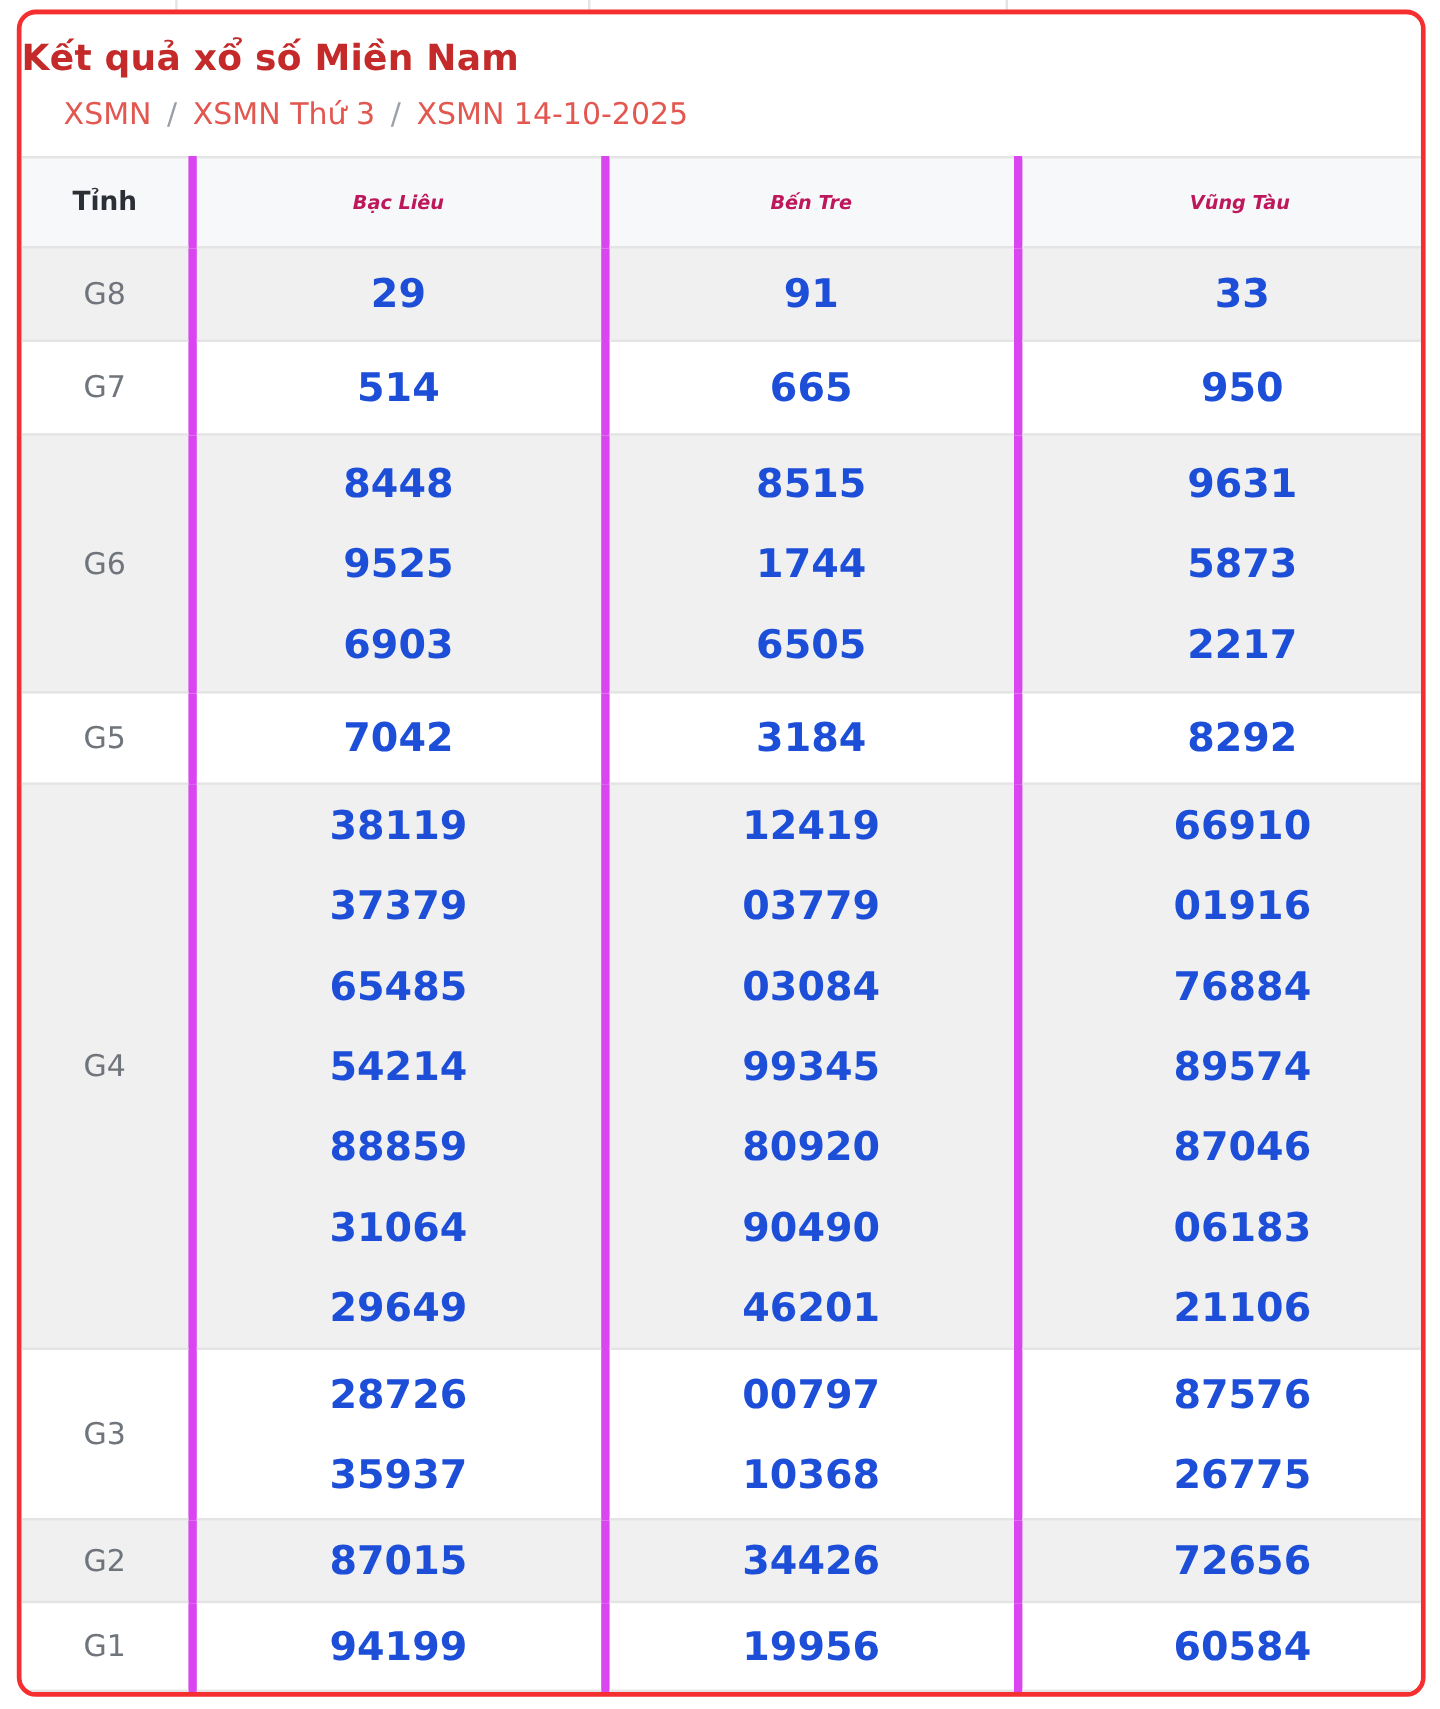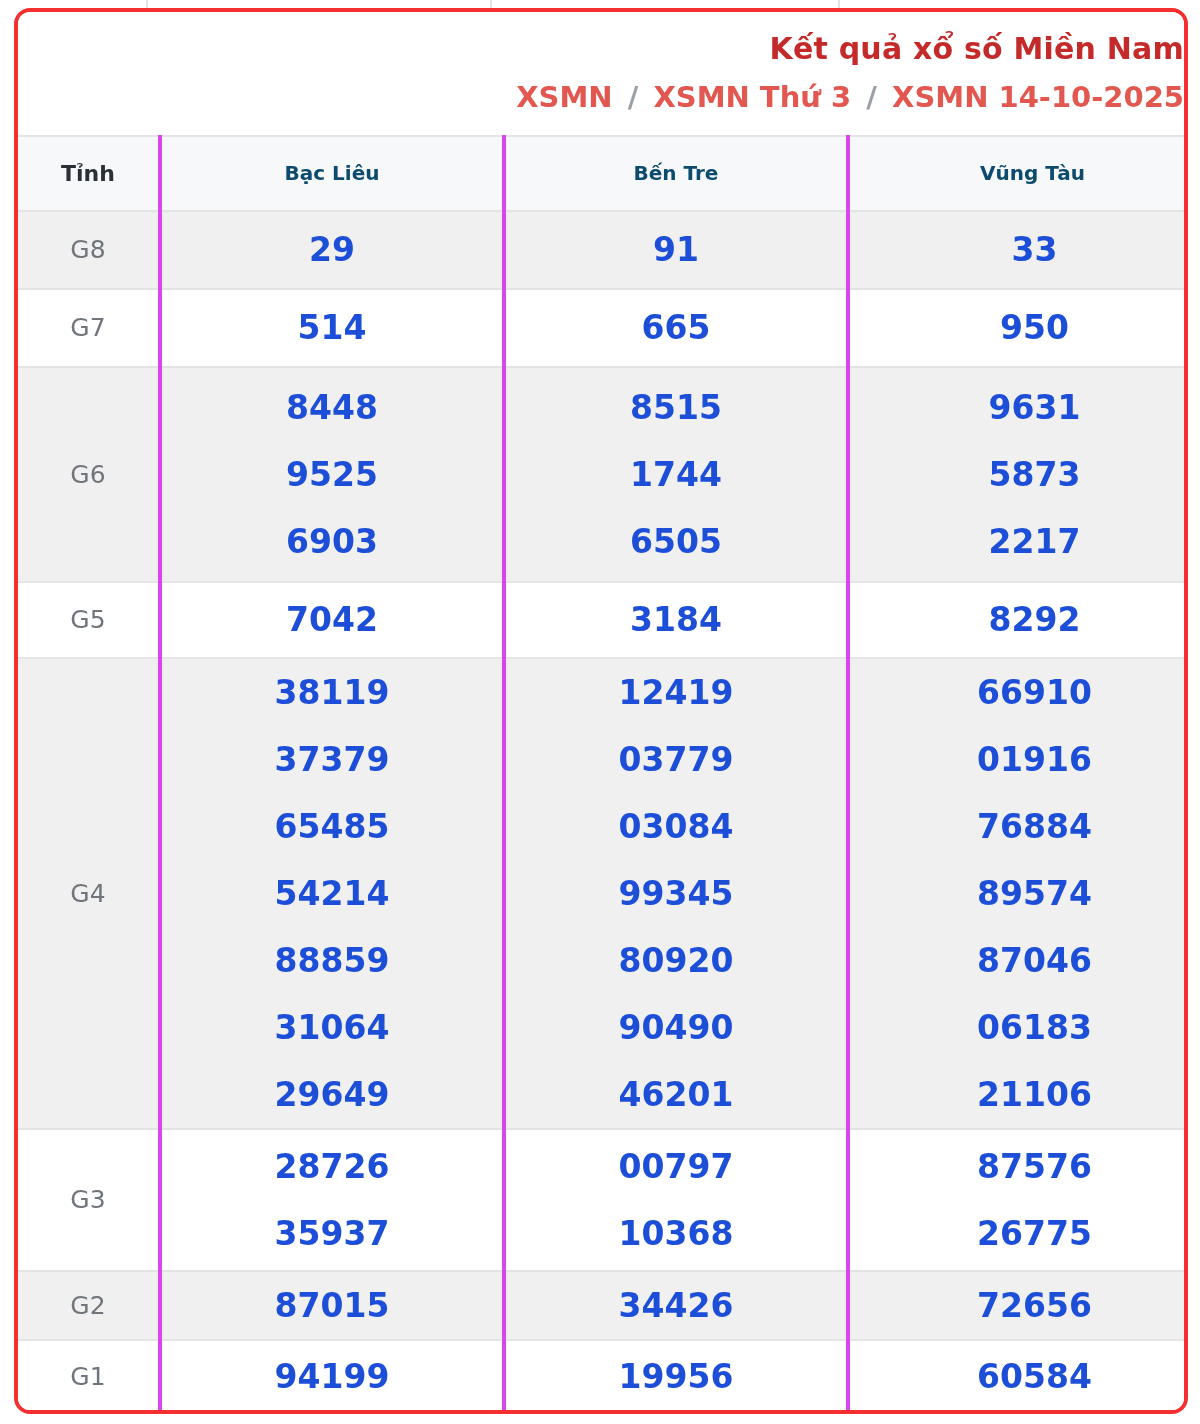--- a/index.html
+++ b/index.html
@@ -39,75 +39,77 @@
     width: 1174px;
     height: 1406px;
     border: 4px solid #f52f2f;
     border-radius: 16px;
     background: #ffffff;
     overflow: hidden;
   }
 
   
   .card-head {
-    padding: 18px 0 20px 17px;
-    text-align: right;
+    padding: 18px 0 20px 0;
+    text-align: left;
     background: #ffffff;
   }
   .title {
     font-size: 30px;
     font-weight: 700;
     color: #c42a2a;
     letter-spacing: .2px;
     line-height: 1.25;
   }
   .breadcrumb {
     margin-top: 11px;
-    font-size: 29px;
-    font-weight: 700;
+    font-size: 25px;
+    font-weight: 400;
     color: #e2574f;
     line-height: 1.25;
     white-space: nowrap;
+    margin-left: 35px;
   }
   .breadcrumb .crumb { color: #e2574f; }
   .breadcrumb .slash {
     color: #9aa0a6;
     margin: 0 5px;
   }
 
   
   table.kq {
     width: 100%;
     border-collapse: collapse;
     table-layout: fixed;
   }
   table.kq col.c-tinh { width: 142px; }
   table.kq col.c-prov { width: 344px; }
 
   table.kq th, table.kq td {
     border-top: 2px solid #e4e4e4;
-    border-right: 4px solid #d946ef;
+    border-right: 7px solid #d946ef;
     text-align: center;
     vertical-align: middle;
   }
   table.kq th:last-child, table.kq td:last-child { border-right: none; padding-left: 27px; }
 
   thead th {
     background: #f7f8fa;
     padding: 24px 4px;
   }
   th.th-tinh {
     font-size: 22px;
     font-weight: 700;
     color: #2b2f36;
   }
   th.th-prov {
-    font-size: 20px;
+    font-size: 16px;
     font-weight: 700;
-    color: #0c4a6e;
+    color: #be185d;
+    font-style: italic;
   }
 
   tbody tr.shade td { background: #f0f0f0; }
   tbody tr.plain td { background: #ffffff; }
 
   td.lbl {
     font-size: 25px;
     font-weight: 400;
     color: #70757c;
   }

